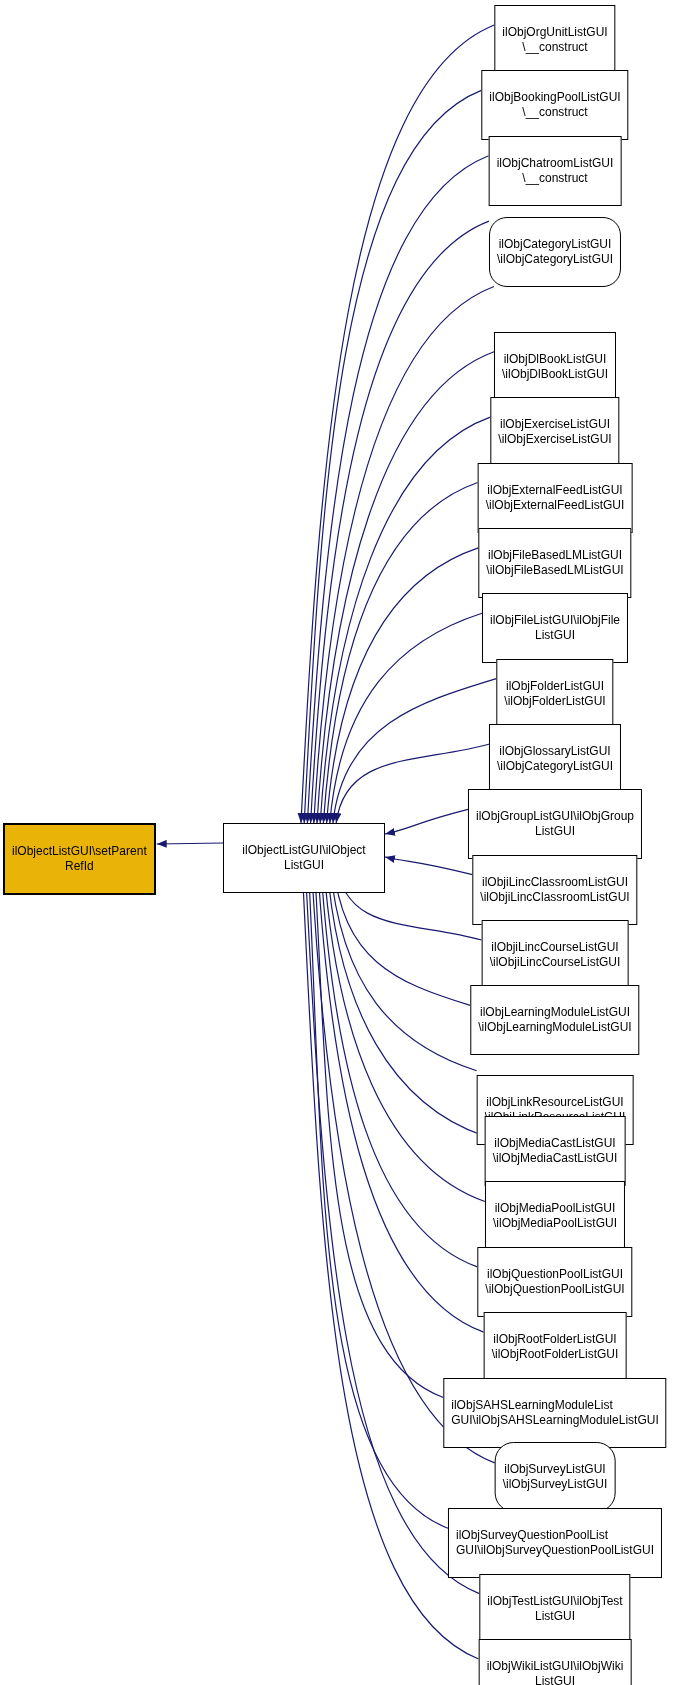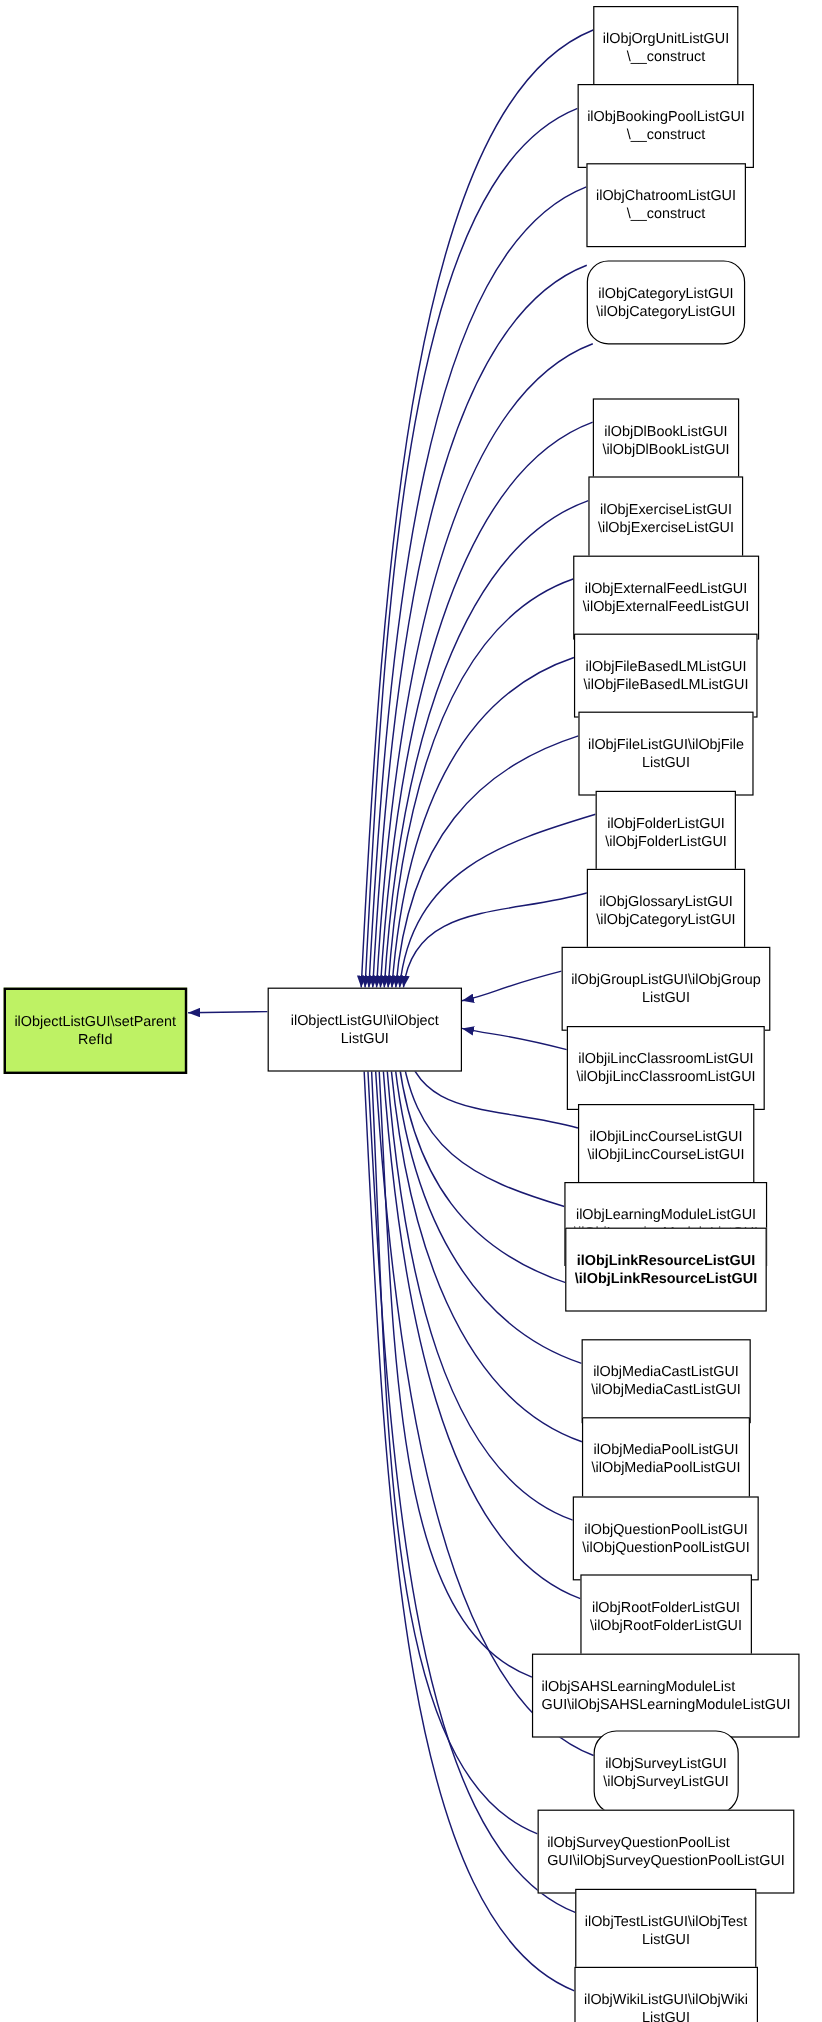--- a/index.html
+++ b/index.html
@@ -51,21 +51,21 @@
       <path d="M477.296875,1266.828125 C371.8662109375,1229.11279296875 333.6478515625,1064.53125 320.6,863" fill="none" stroke="#191970" stroke-width="1.2" marker-end="url(#arrow)"></path>
       <path d="M483.640625,1332.1875 C370.85703125,1290.795703125 331.36484375,1090.675 317.5,863" fill="none" stroke="#191970" stroke-width="1.2" marker-end="url(#arrow)"></path>
       <path d="M443.2890625,1397.546875 C323.1525390625,1352.47861328125 329.0818359375,1116.81875 314.4,863" fill="none" stroke="#191970" stroke-width="1.2" marker-end="url(#arrow)"></path>
       <path d="M494.6484375,1462.90625 C367.158984375,1414.1615234375 326.798828125,1142.9625 311.3,863" fill="none" stroke="#191970" stroke-width="1.2" marker-end="url(#arrow)"></path>
       <path d="M447.9609375,1528.265625 C313.1185546875,1475.84443359375 324.5158203125,1169.10625 308.2,863" fill="none" stroke="#191970" stroke-width="1.2" marker-end="url(#arrow)"></path>
       <path d="M479.3125,1593.625 C337.1171875,1537.52734375 322.2328125,1195.25 305.1,863" fill="none" stroke="#191970" stroke-width="1.2" marker-end="url(#arrow)"></path>
       <path d="M478.6640625,1659 C329.1140625,1599.225 319.95,1221.4 302,863" fill="none" stroke="#191970" stroke-width="1.2" marker-end="url(#arrow)"></path>
       <path d="M223,843 L156.71875,844" fill="none" stroke="#191970" stroke-width="1.2" marker-end="url(#arrow)"></path>
     </svg>
 
-  <div class="node root" id="rootNode" style="background: #bef264;">
+  <div class="node root" id="rootNode" style="background: #eab308;">
     <div class="ln">ilObjectListGUI\setParent</div>
     <div class="ln">RefId</div>
   </div>
 
   <div class="node callee" id="calleeNode">
     <div class="ln">ilObjectListGUI\ilObject</div>
     <div class="ln">ListGUI</div>
   </div>
 
 <div class="node caller" style="top: 5px;">
@@ -121,21 +121,21 @@
       <div class="ln">\ilObjiLincClassroomListGUI</div>
     </div>
     <div class="node caller" style="top: 920.04px;">
       <div class="ln">ilObjiLincCourseListGUI</div>
       <div class="ln">\ilObjiLincCourseListGUI</div>
     </div>
     <div class="node caller" style="top: 985.4px;">
       <div class="ln">ilObjLearningModuleListGUI</div>
       <div class="ln">\ilObjLearningModuleListGUI</div>
     </div>
-    <div class="node caller" style="top: 1023px; font-weight: bold;">
+    <div class="node caller" style="top: 1075px;">
       <div class="ln">ilObjLinkResourceListGUI</div>
       <div class="ln">\ilObjLinkResourceListGUI</div>
     </div>
     <div class="node caller" style="top: 1116.12px;">
       <div class="ln">ilObjMediaCastListGUI</div>
       <div class="ln">\ilObjMediaCastListGUI</div>
     </div>
     <div class="node caller" style="top: 1181.48px;">
       <div class="ln">ilObjMediaPoolListGUI</div>
       <div class="ln">\ilObjMediaPoolListGUI</div>

